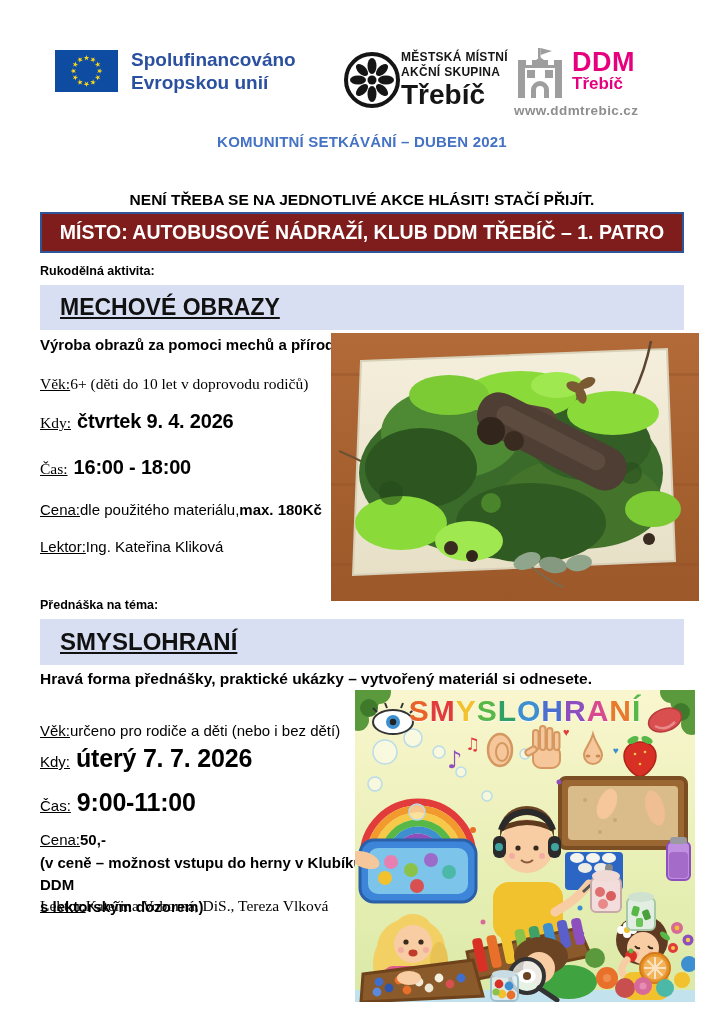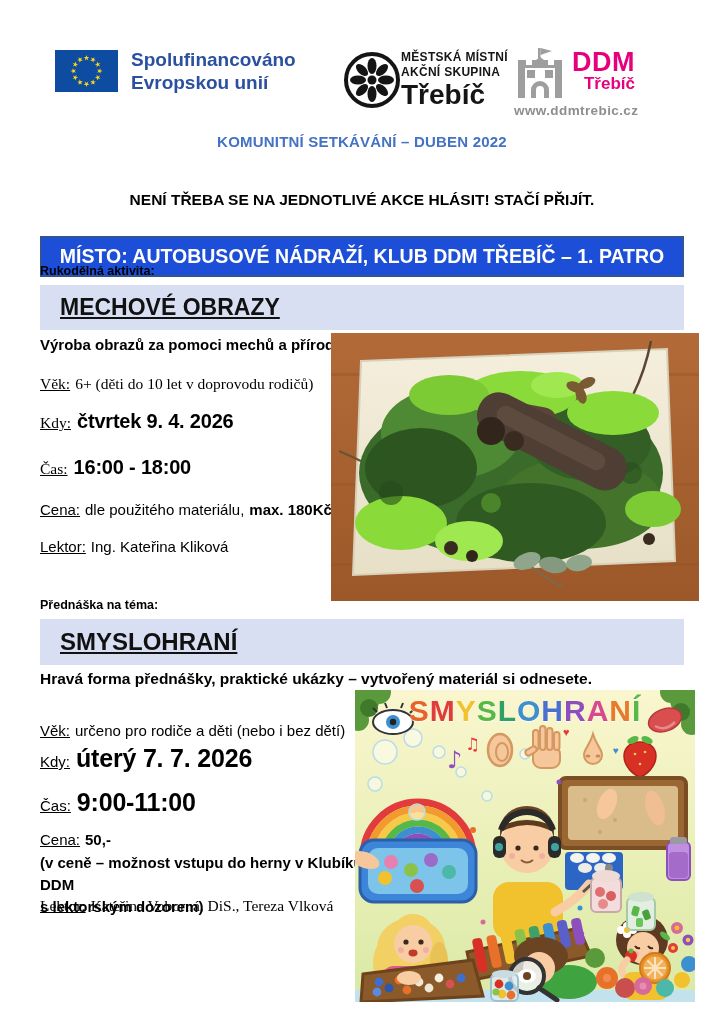--- a/index.html
+++ b/index.html
@@ -12,46 +12,46 @@
   .center{left:0;width:724px;text-align:center;}
 
   
   .eu-logo{left:55px;top:48px;display:flex;align-items:center;}
   .eu-text{margin-left:13px;font-size:19px;font-weight:bold;color:#2B50A0;line-height:1.22;}
   .mas-logo{left:343px;top:50px;display:flex;align-items:center;}
   .mas-text{color:#151515;}
   .mas-l1,.mas-l2{font-size:12px;font-weight:bold;letter-spacing:.3px;line-height:1.25;}
   .mas-l3{font-size:28px;font-weight:bold;margin-top:1px;line-height:1;}
   .ddm-logo{left:514px;top:46px;width:170px;}
-  .ddm-row{display:flex;align-items:flex-start;text-align:right;}
+  .ddm-row{display:flex;align-items:flex-start;}
   .ddm-words{margin-left:6px;margin-top:4px;color:#E6007E;line-height:.95;}
   .ddm-name{font-size:27px;font-weight:900;letter-spacing:.5px;}
   .ddm-city{font-size:17px;font-weight:900;}
   .ddm-url{font-size:13.5px;font-weight:bold;color:#8E8E8E;margin-top:3px;letter-spacing:.4px;}
 
   .intro-title{top:133px;font-size:15px;font-weight:bold;color:#4472C4;letter-spacing:.2px;}
   .intro-l1{top:161px;font-size:16.5px;}
   .intro-l2{top:191px;font-size:15.5px;font-weight:bold;}
 
-  .loc-banner{left:40px;top:236px;width:644px;height:41px;box-sizing:border-box;
-              background:#1d4ed8;border:2px solid #2F5597;color:#fff;
+  .loc-banner{left:40px;top:212px;width:644px;height:41px;box-sizing:border-box;
+              background:#7f1d1d;border:2px solid #2F5597;color:#fff;
               font-size:19.5px;font-weight:bold;text-align:center;line-height:36px;}
 
   .cat{left:40px;font-size:12.5px;font-weight:bold;}
   .sect-banner{left:40px;width:644px;background:#D9DFF2;box-sizing:border-box;padding-left:20px;}
   .sect-title{font-weight:bold;text-decoration:underline;color:#111;}
   .banner1{top:285px;height:45px;}
   .banner1 .sect-title{font-size:23px;line-height:45px;}
   .banner2{top:619px;height:46px;}
   .banner2 .sect-title{font-size:24px;line-height:46px;}
 
   .desc{left:40px;font-weight:bold;font-size:15px;}
   .row{left:40px;display:flex;align-items:baseline;white-space:nowrap;}
   .lab{font-size:15.5px;}
-  .val{font-size:15.5px;margin-left:5px;}
+  .val{font-size:15.5px;}
   .big{font-size:20px;font-weight:bold;margin-left:6px;letter-spacing:-.2px;}
   .note{left:40px;font-size:15px;font-weight:bold;line-height:22px;width:330px;}
   .contact{left:40px;font-size:15px;font-weight:bold;line-height:22px;}
 
   .moss-photo{left:331px;top:333px;width:368px;height:268px;}
   .illu{left:355px;top:690px;width:340px;height:312px;}
   .illu svg{position:absolute;left:0;top:0;}
   .rainbow-title{position:absolute;left:0;top:4px;width:100%;text-align:center;
                  font-size:30px;font-weight:900;letter-spacing:1px;
                  text-shadow:0 1px 0 rgba(255,255,255,.8);}
@@ -168,21 +168,21 @@
         </g>
       </svg>
       <div class="ddm-words">
         <div class="ddm-name">DDM</div>
         <div class="ddm-city">Třebíč</div>
       </div>
     </div>
     <div class="ddm-url">www.ddmtrebic.cz</div>
   </div>
 
-  <div class="abs center intro-title">KOMUNITNÍ SETKÁVÁNÍ – DUBEN 2022</div>
+  <div class="abs center intro-title">KOMUNITNÍ SETKÁVÁNÍ – DUBEN 2021</div>
   <div class="abs center intro-l2">NENÍ TŘEBA SE NA JEDNOTLIVÉ AKCE HLÁSIT! STAČÍ PŘIJÍT.</div>
 
   <div class="abs loc-banner">MÍSTO: AUTOBUSOVÉ NÁDRAŽÍ, KLUB DDM TŘEBÍČ – 1. PATRO</div>
 
   <div class="abs cat" style="top:264px">Rukodělná aktivita:</div>
   <div class="abs sect-banner banner1">
     <span class="sect-title">MECHOVÉ OBRAZY</span>
   </div>
   <div class="abs desc" style="top:336px">Výroba obrazů za pomoci mechů a přírodnin.</div>
 

